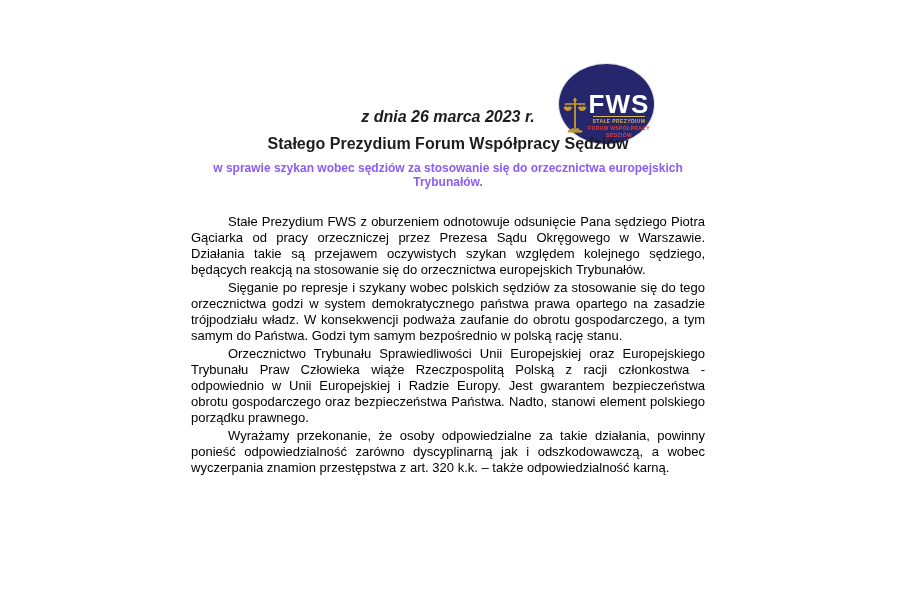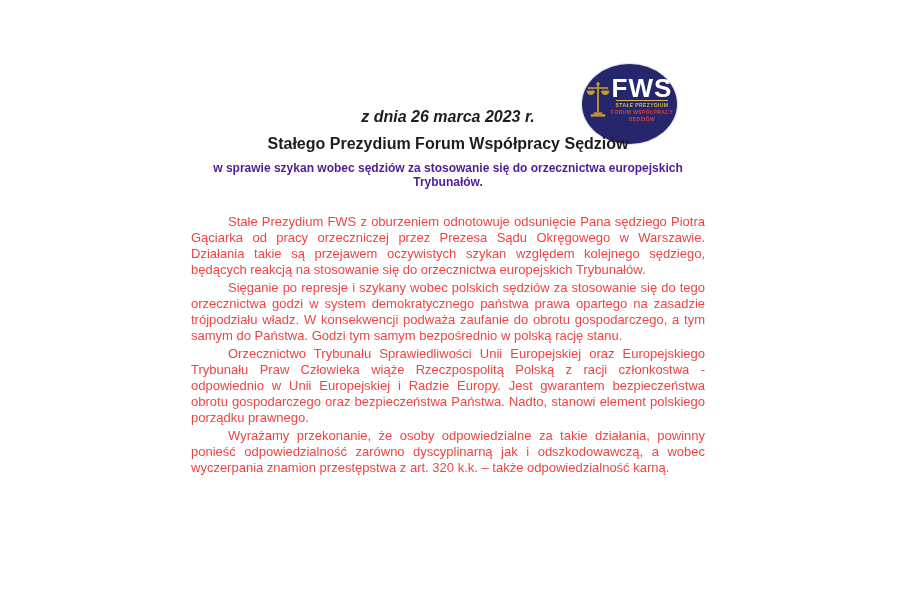--- a/index.html
+++ b/index.html
@@ -14,28 +14,28 @@
   .page {
     position: relative;
     width: 900px;
     height: 600px;
     background: #ffffff;
   }
 
   
   .logo {
     position: absolute;
-    left: 582px;
+    left: 559px;
     top: 64px;
     width: 95px;
     height: 80px;
     background: #25266b;
     border-radius: 50%;
     display: flex;
-    align-items: flex-start;
+    align-items: flex-end;
     justify-content: center;
     box-shadow: 0 0 0 1px rgba(37,38,107,0.15);
   }
   .logo-row {
     display: flex;
     align-items: flex-start;
     margin-top: 2px;
   }
   .scales {
     width: 24px;
@@ -100,31 +100,31 @@
     margin: 0 0 8px 0;
     color: #1d1d1d;
   }
   .subject {
     font-size: 12px;
     font-weight: bold;
     text-align: center;
     line-height: 14px;
     max-width: 500px;
     margin: 4px auto;
-    color: #4c1d95;
+    color: #8b5cf6;
   }
   .body-text {
     margin-top: 25px;
   }
   .body-text p {
     font-size: 13px;
     line-height: 16px;
     text-align: justify;
     text-indent: 37px;
-    color: #ef4444;
+    color: #000000;
     margin: 0 0 2px 0;
   }
 </style>
 </head>
 <body>
 
 <div class="page">
 
   <div class="logo">
     <div class="logo-row">

